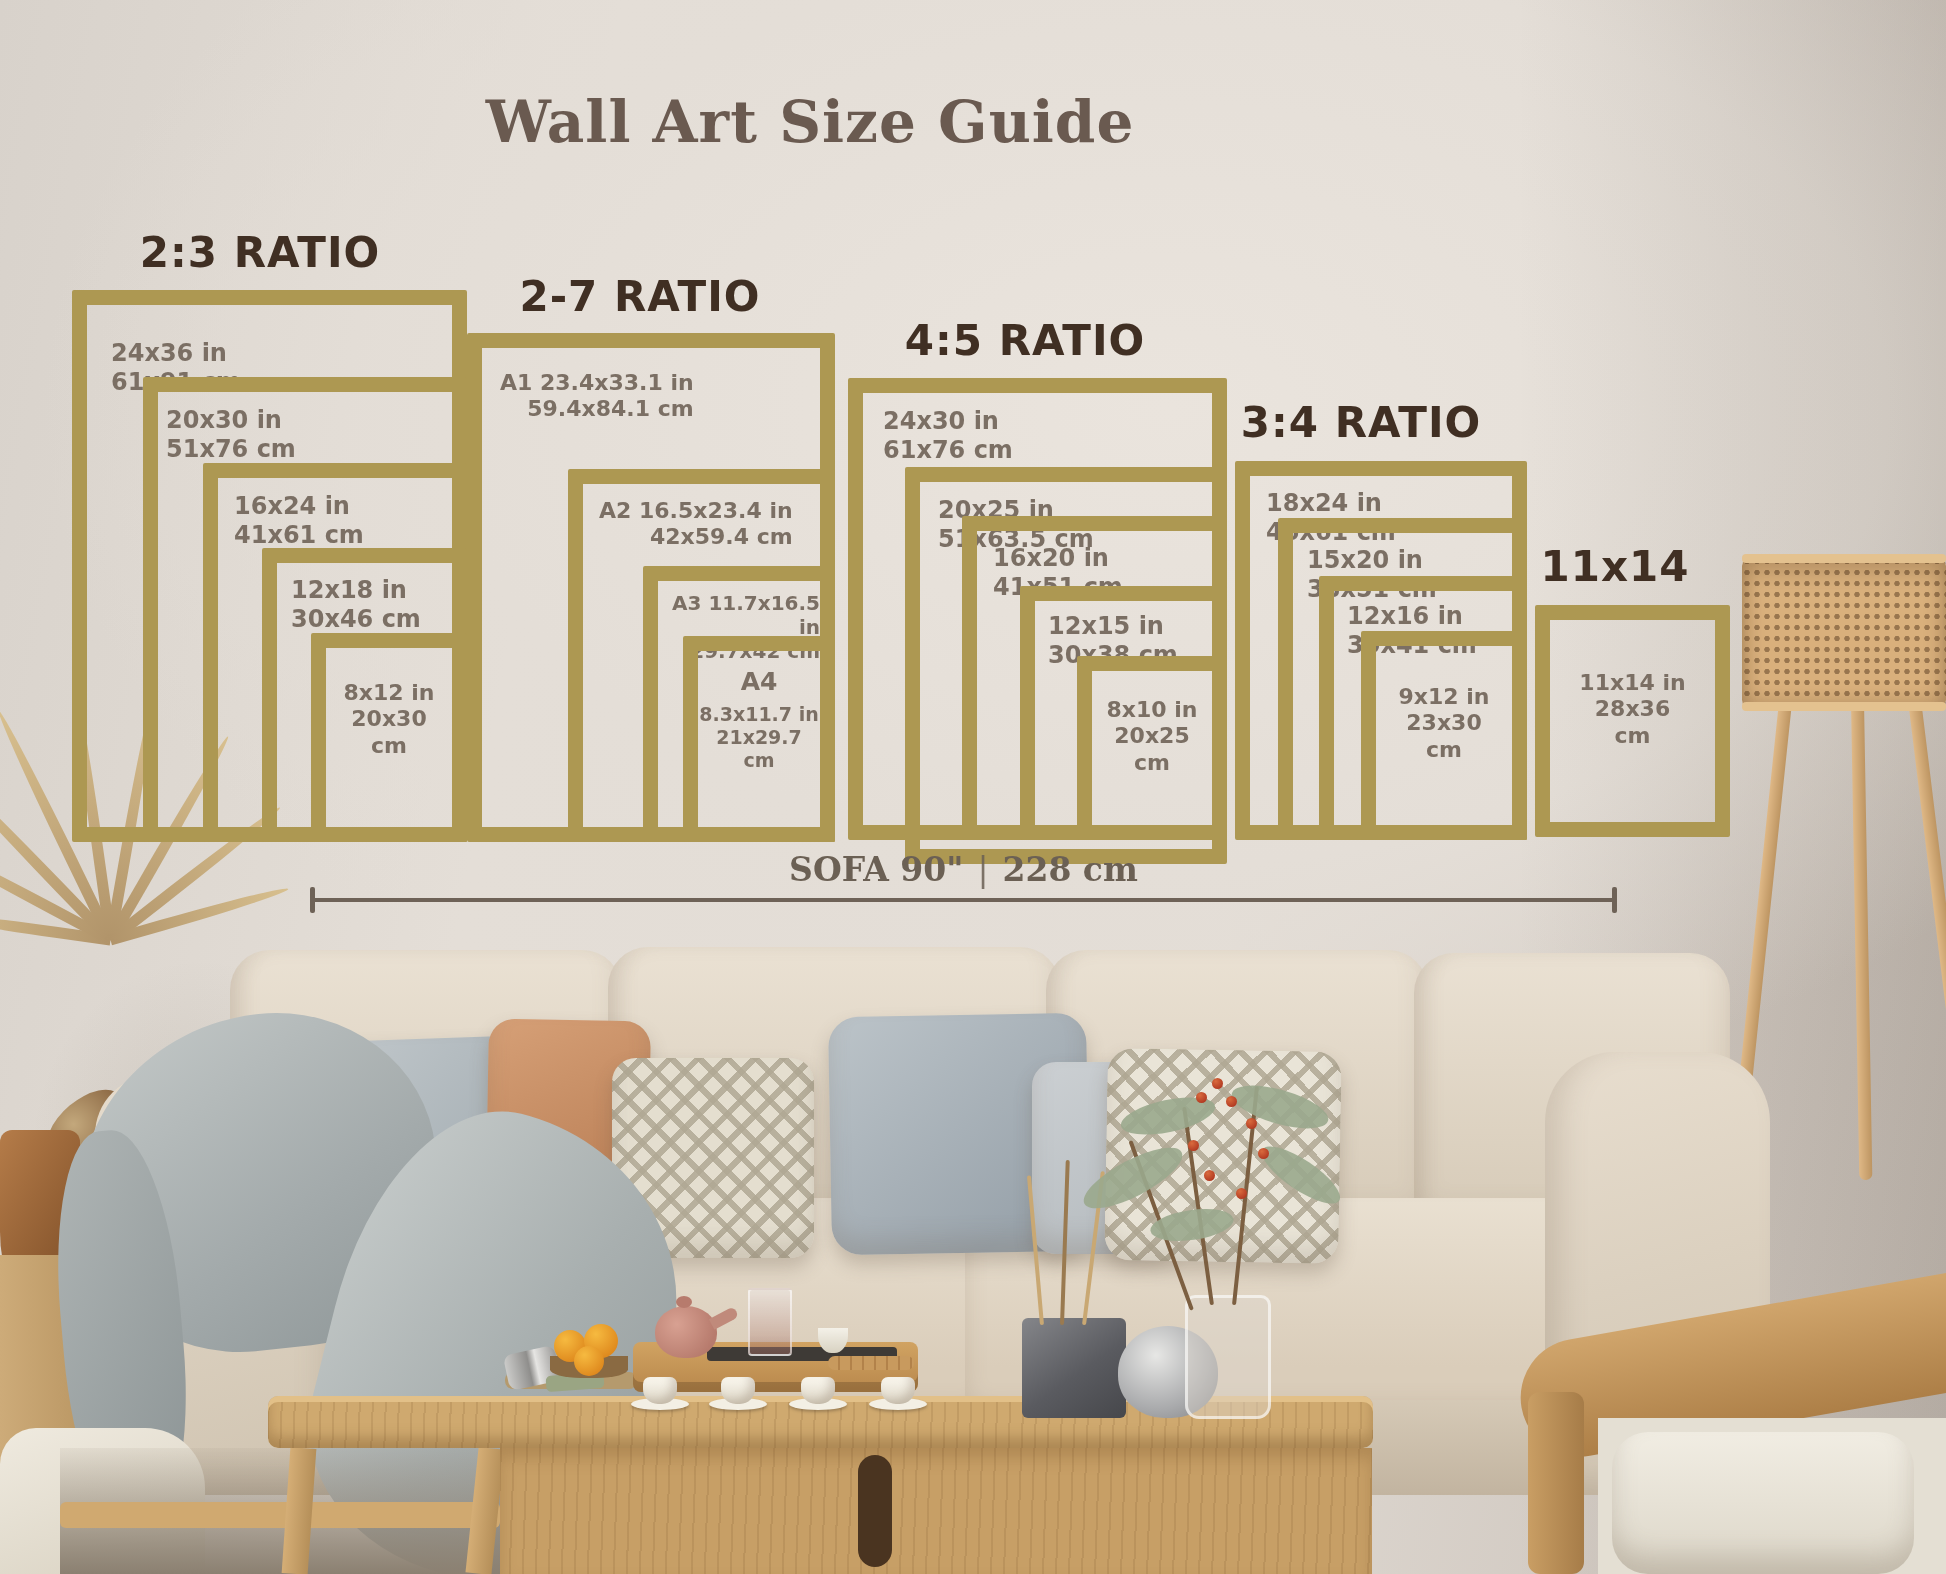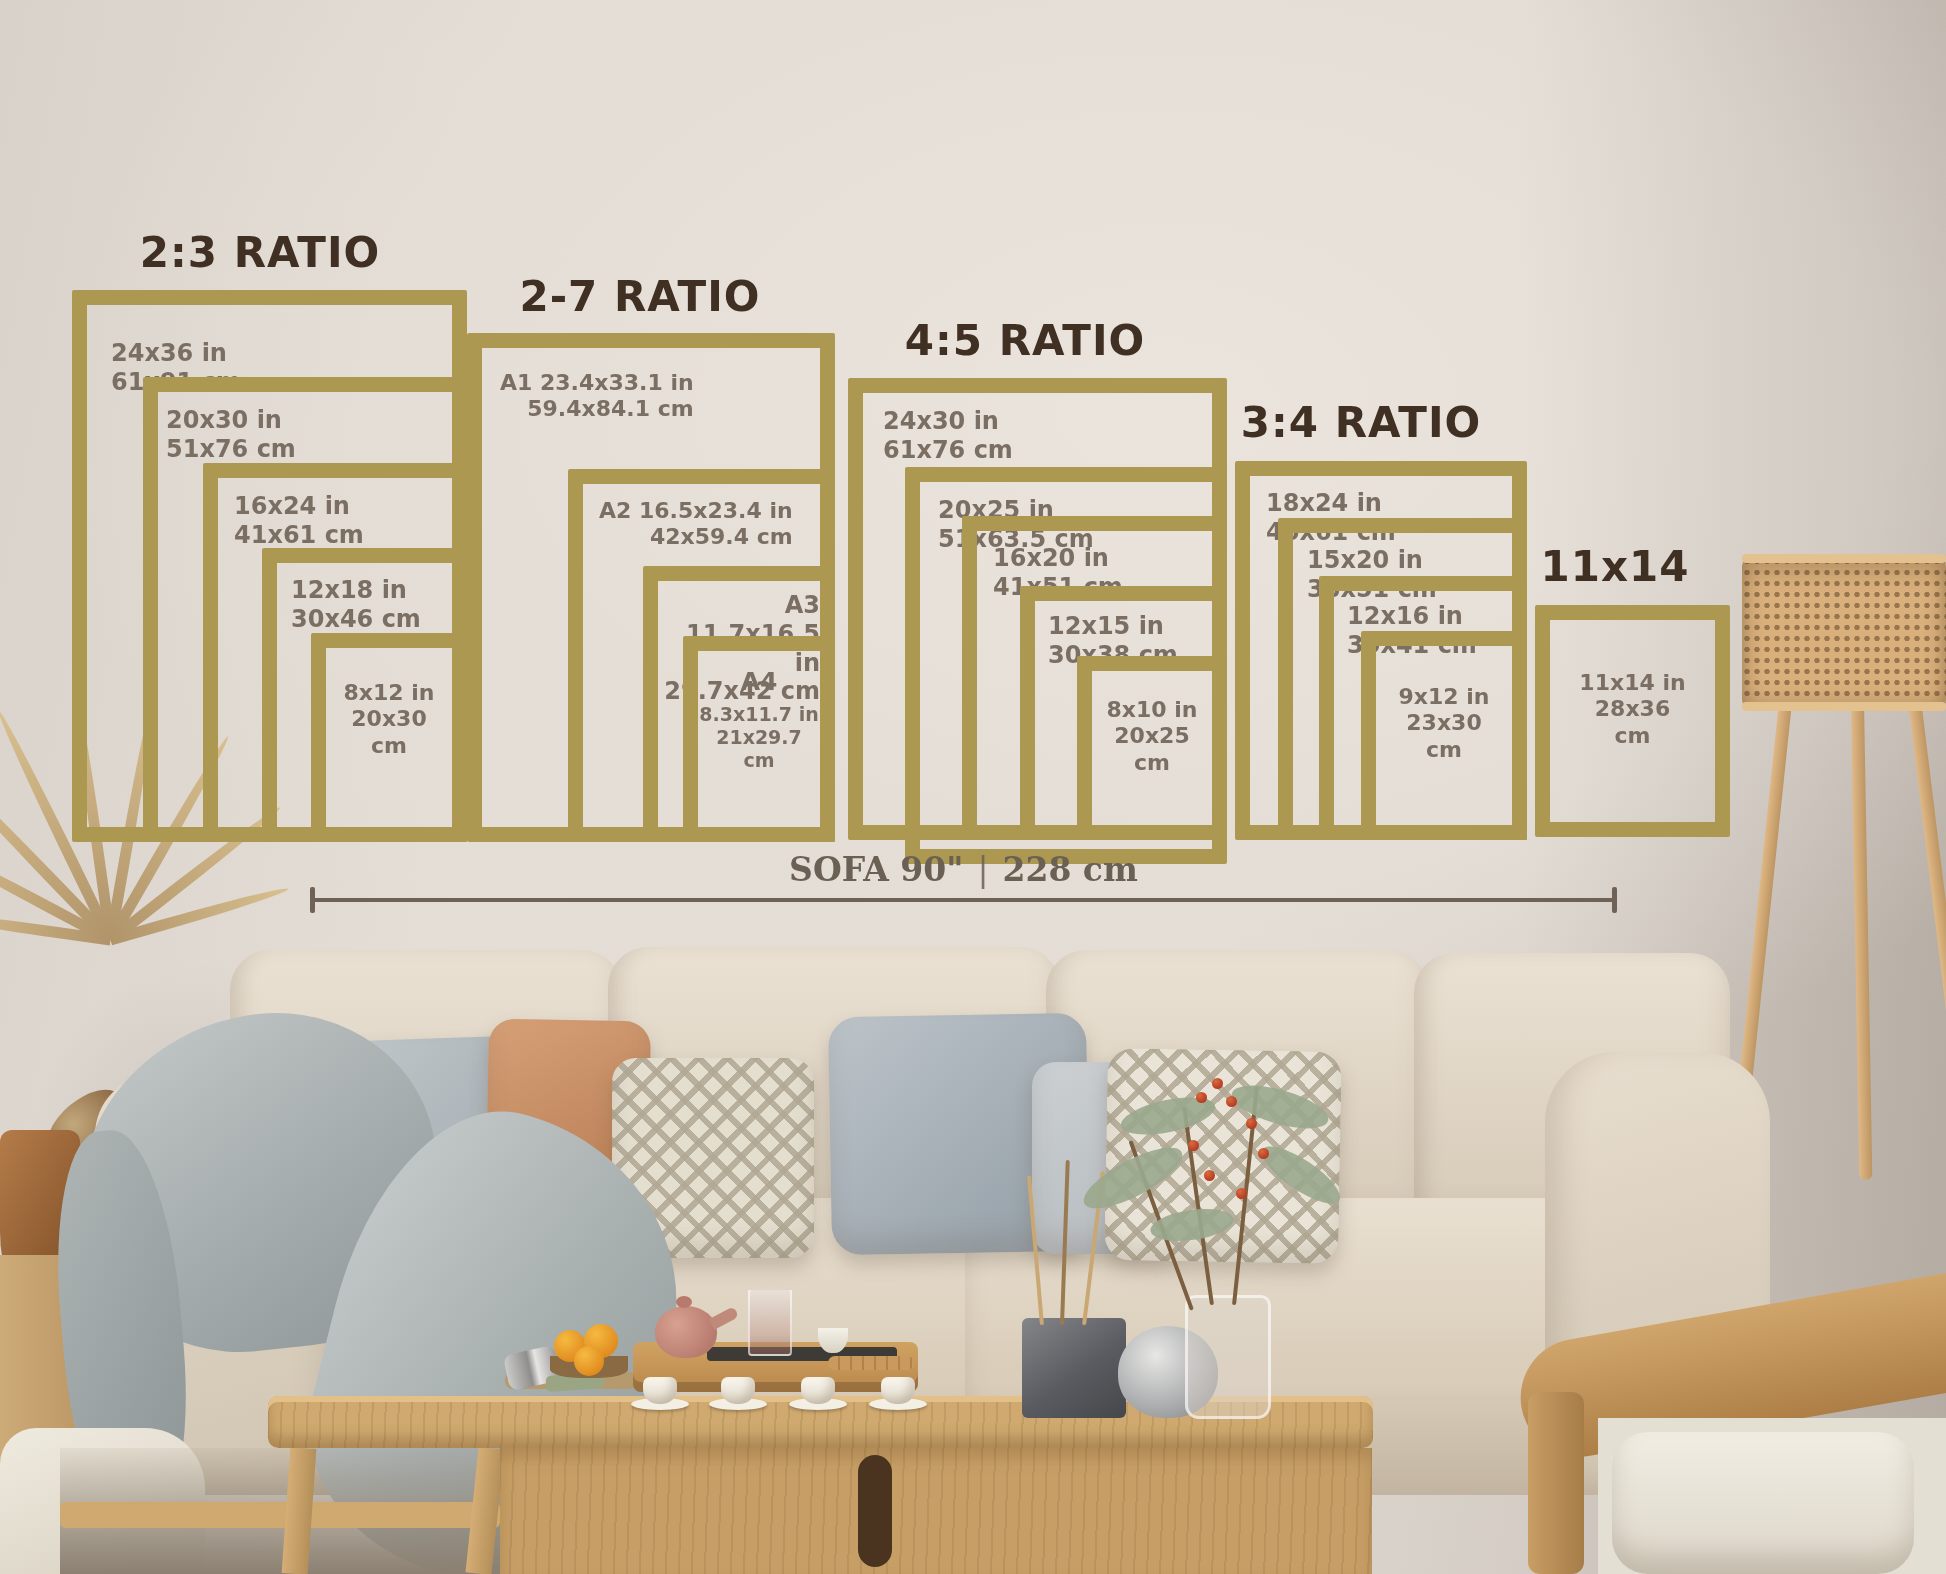--- a/index.html
+++ b/index.html
@@ -213,20 +213,21 @@
     <div class="berry" style="left:1196px;top:1092px;"></div>
     <div class="berry" style="left:1212px;top:1078px;"></div>
     <div class="berry" style="left:1226px;top:1096px;"></div>
     <div class="berry" style="left:1246px;top:1118px;"></div>
     <div class="berry" style="left:1188px;top:1140px;"></div>
     <div class="berry" style="left:1258px;top:1148px;"></div>
     <div class="berry" style="left:1204px;top:1170px;"></div>
     <div class="berry" style="left:1236px;top:1188px;"></div>
   </div>
 
+  <h1 class="abs main-title">Wall Art Size Guide</h1>
 
   <section>
     <h2 class="gtitle" style="left:110px;top:228px;width:300px;">2:3 RATIO</h2>
     <div class="frame" style="left:72px;top:290px;width:365px;height:522px;">
       <div class="flabel" style="left:24px;top:14px;margin-top:20px;">
         <span>24x36 in</span>
         <span>61x91 cm</span>
       </div>
     </div>
     <div class="frame" style="left:143px;top:377px;width:294px;height:435px;">
@@ -264,21 +265,21 @@
         <span>59.4x84.1 cm</span>
       </div>
     </div>
     <div class="frame" style="left:568px;top:469px;width:237px;height:343px;">
       <div class="flabel ralign" style="left:16px;top:14px;">
         <span>A2 16.5x23.4 in</span>
         <span>42x59.4 cm</span>
       </div>
     </div>
     <div class="frame" style="left:643px;top:566px;width:162px;height:246px;">
-      <div class="flabel ralign" style="left:6px;top:10px;font-size:24px;">
+      <div class="flabel ralign" style="left:6px;top:10px;font-size:20px;">
         <span>A3 11.7x16.5 in</span>
         <span>29.7x42 cm</span>
       </div>
     </div>
     <div class="frame" style="left:683px;top:636px;width:122px;height:176px;">
       <div class="flabel center" style="top:16px;font-size:19px;">
         <span class="big">A4</span>
         <span>8.3x11.7 in</span>
         <span>21x29.7</span>
         <span>cm</span>

